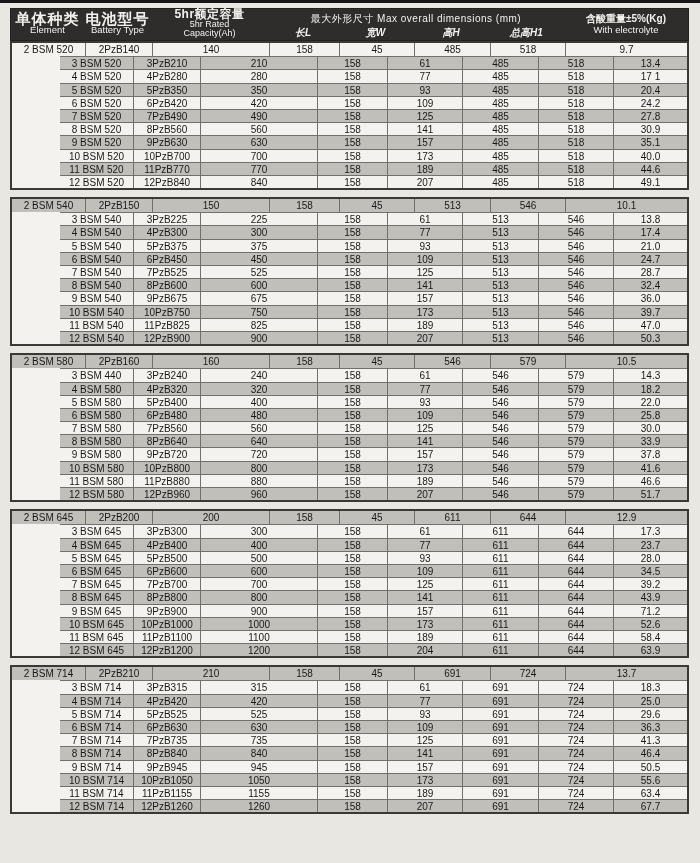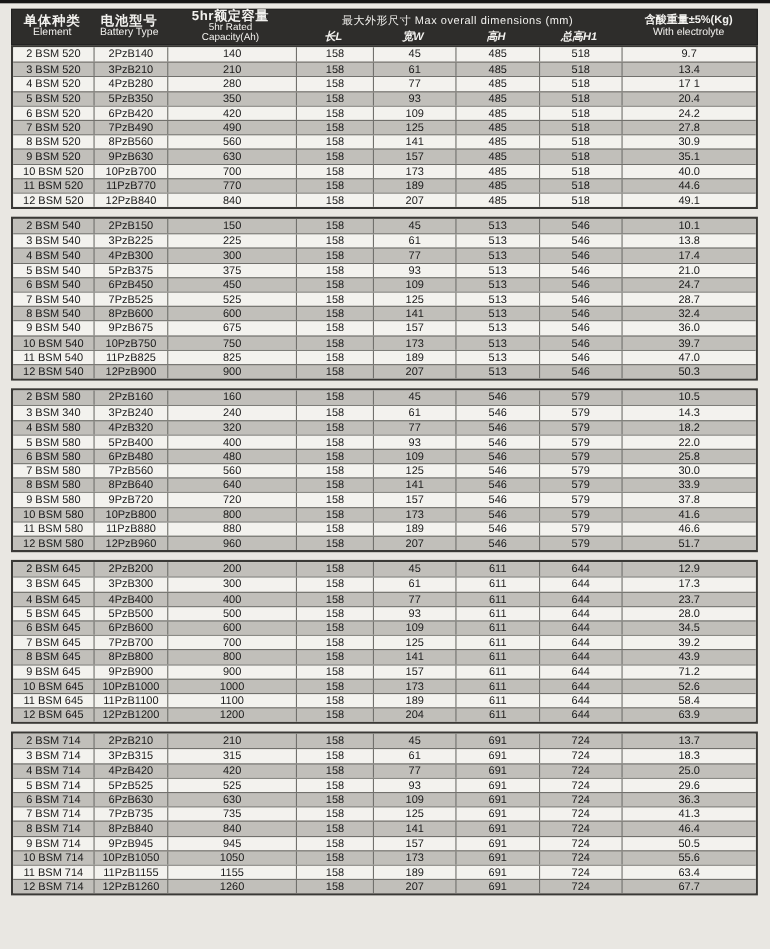--- a/index.html
+++ b/index.html
@@ -25,21 +25,21 @@
     background:#2e2d2b;
     color:#f2f1ee;
     height:33px;
     border:1px solid #222;
   }
   .hcell {
     display:flex; flex-direction:column;
     align-items:center; justify-content:center;
     text-align:center; line-height:10.5px;
   }
-  .hcell .zh { font-size:12px; font-weight:bold; letter-spacing:1px; }
+  .hcell .zh { font-size:15px; font-weight:bold; letter-spacing:1px; }
   .hcell .en { font-size:9.5px; font-weight:normal; letter-spacing:0; }
   .hcell.cap { line-height:9.5px; }
   .hcell.cap .zh { font-size:12px; letter-spacing:0.5px; }
   .hcell.cap .en { font-size:9px; }
   .h-dims {
     grid-column:4 / 8;
     display:flex; flex-direction:column; justify-content:space-between;
     padding-top:3px;
   }
   .h-dims-title {
@@ -55,21 +55,21 @@
     border:2px solid #39383576;
     border-color:#3a3936;
     margin-bottom:7px;
     background:#f3f2ee;
   }
   .row {
     display:grid;
     grid-template-columns:73px 67px 117px 70px 75px 76px 75px 1fr;
     height:13.2px;
   }
-  .row + .row { border-top:1px solid #71706c; }
+  .row + .row { border-top:1px solid #71706c;margin-left:48px; }
   .row.shaded { background:#c1bfba; }
   .row.light  { background:#f3f2ee; }
   .cell {
     font-size:10px; line-height:13px;
     text-align:center;
     overflow:hidden; white-space:nowrap;
   }
   .cell + .cell { border-left:1px solid #71706c; }
 </style>
 </head>
@@ -338,21 +338,21 @@
           <div class="cell c0">2 BSM 580</div>
           <div class="cell c1">2PzB160</div>
           <div class="cell c2">160</div>
           <div class="cell c3">158</div>
           <div class="cell c4">45</div>
           <div class="cell c5">546</div>
           <div class="cell c6">579</div>
           <div class="cell c7">10.5</div>
         </div>
         <div class="row light">
-          <div class="cell c0">3 BSM 340</div>
+          <div class="cell c0">3 BSM 440</div>
           <div class="cell c1">3PzB240</div>
           <div class="cell c2">240</div>
           <div class="cell c3">158</div>
           <div class="cell c4">61</div>
           <div class="cell c5">546</div>
           <div class="cell c6">579</div>
           <div class="cell c7">14.3</div>
         </div>
         <div class="row shaded">
           <div class="cell c0">4 BSM 580</div>

